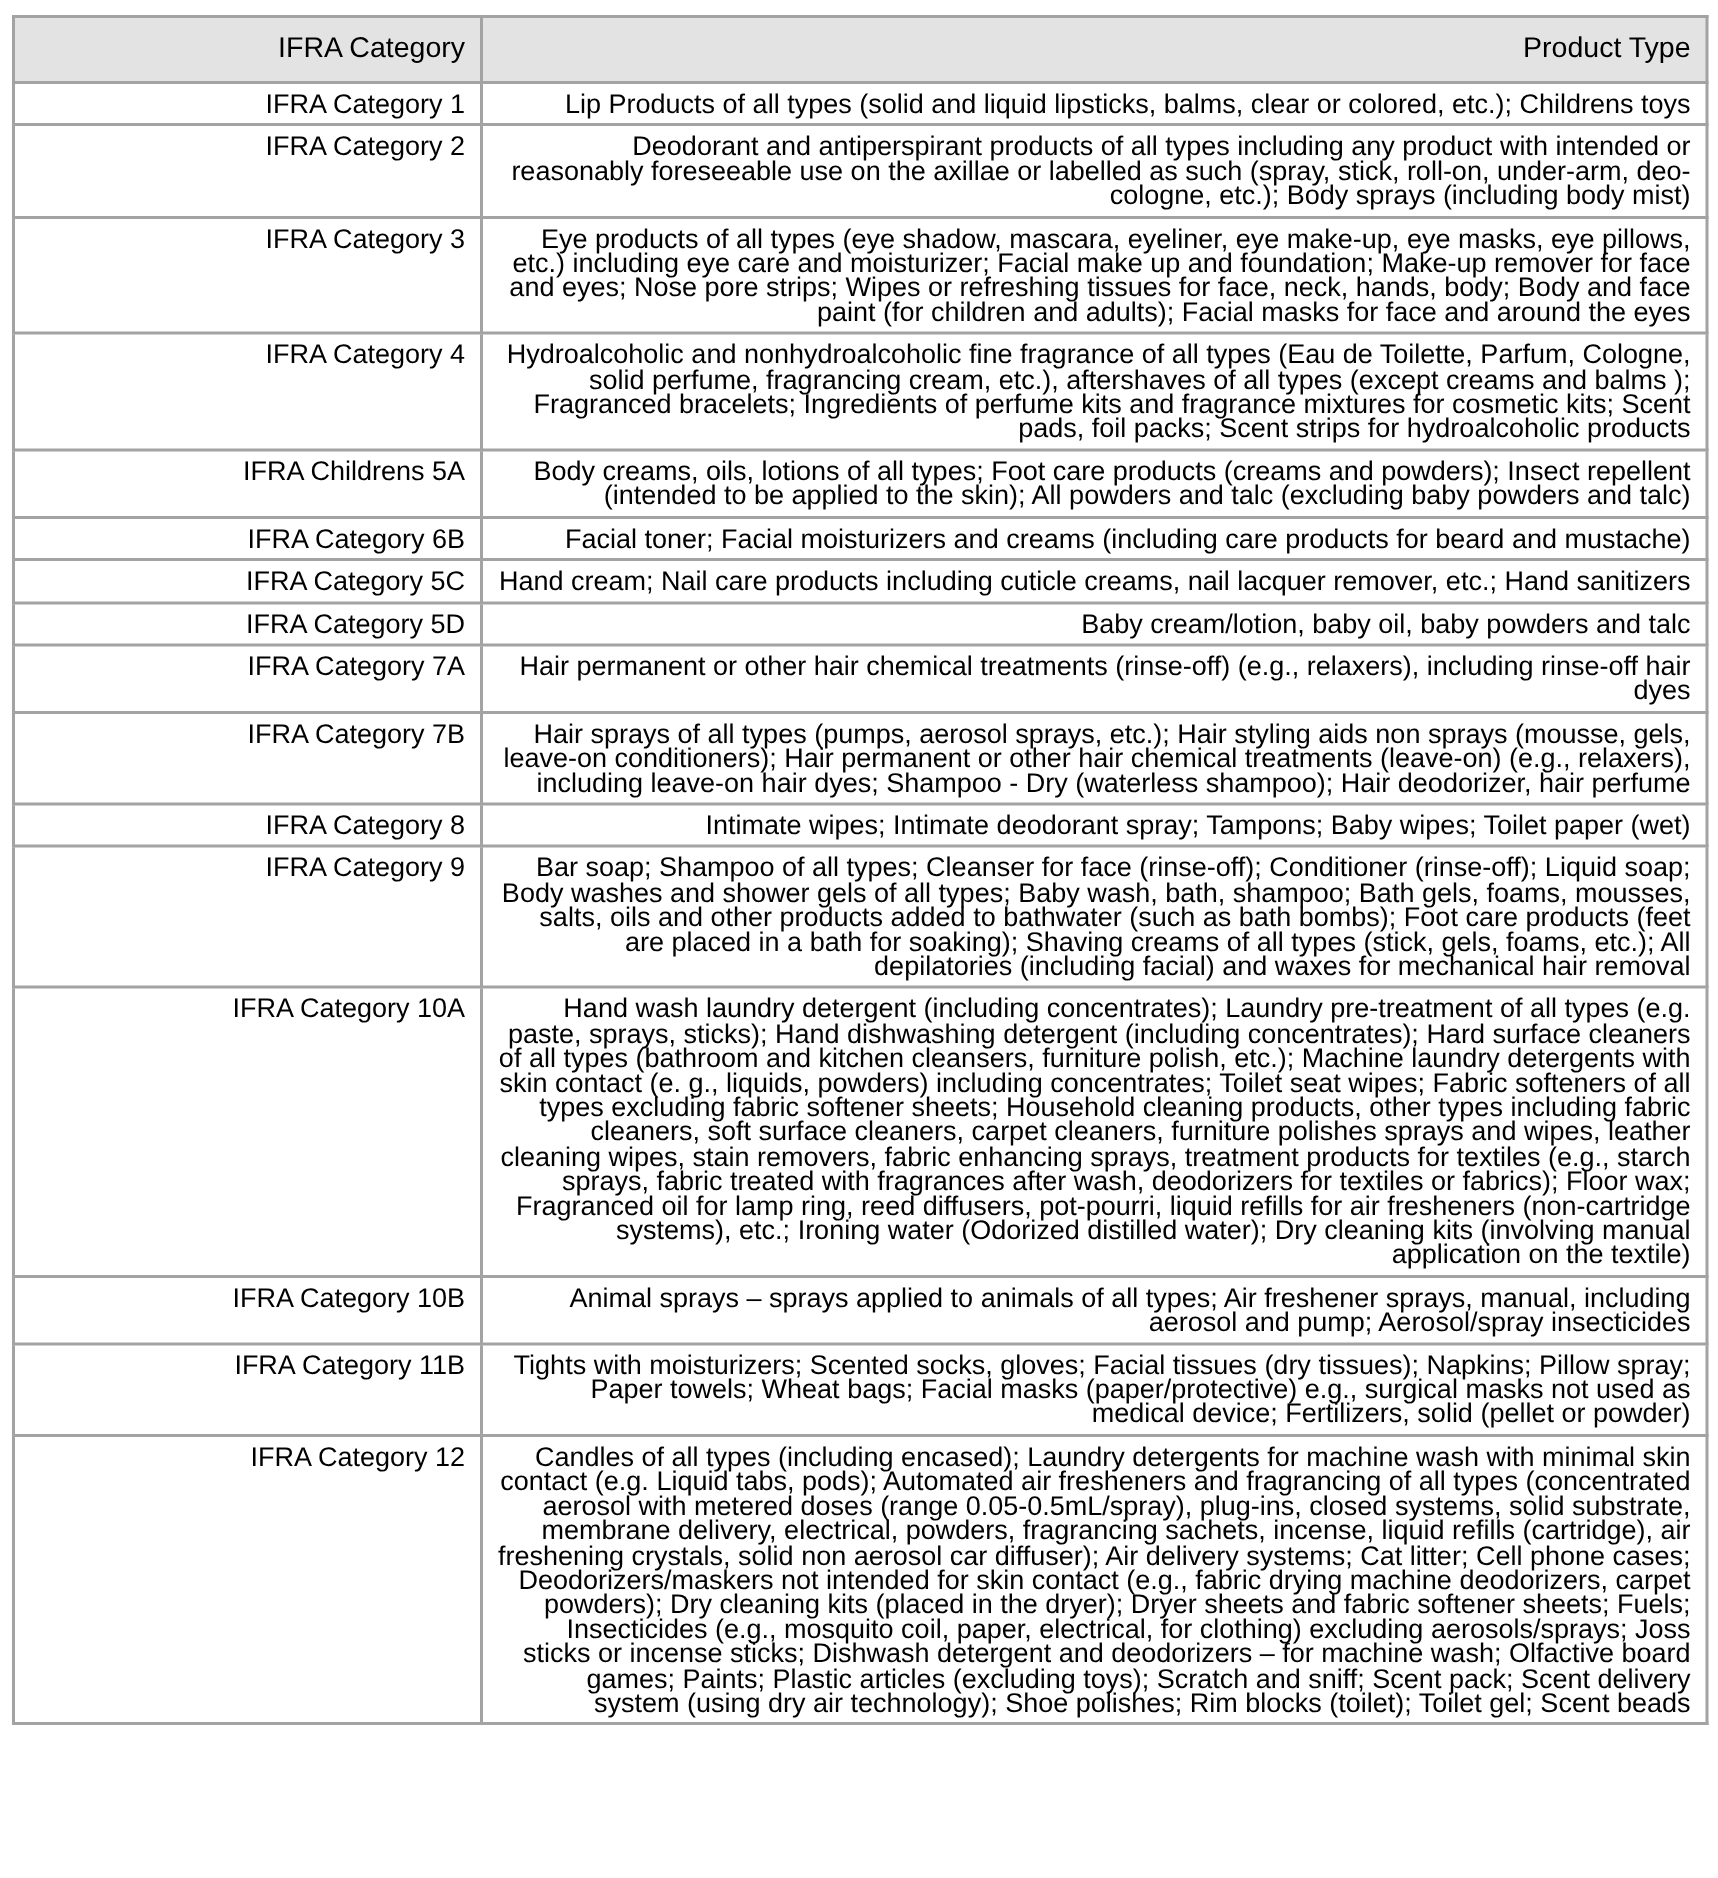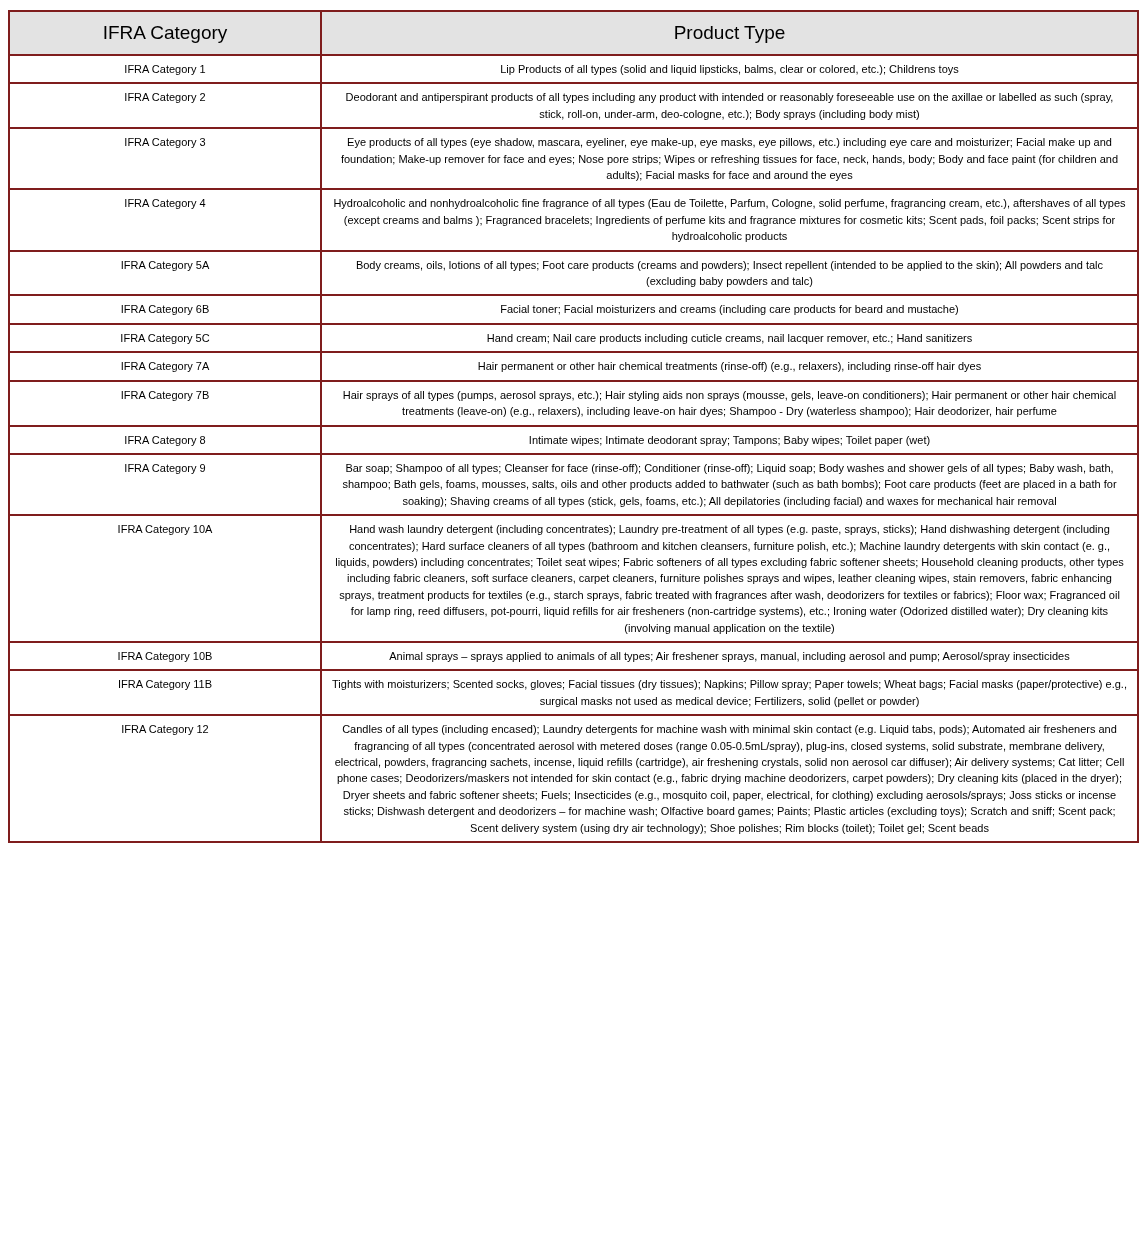--- a/index.html
+++ b/index.html
@@ -16,34 +16,34 @@
     background: #ffffff;
     padding: 10px 8px 6px 8px;
   }
   table.ifra-table {
     border-collapse: collapse;
     width: 1129px;
     table-layout: fixed;
   }
   .ifra-table th,
   .ifra-table td {
-    border: 2px solid #7f1d1d;
+    border: 2px solid #a3a3a3;
     vertical-align: top;
-    text-align: center;
+    text-align: right;
     word-wrap: break-word;
   }
   .ifra-table th {
     background: #e3e3e3;
     font-weight: normal;
     font-size: 19px;
     line-height: 22px;
     padding: 10px 10px;
   }
   .ifra-table td {
-    font-size: 11px;
+    font-size: 18px;
     line-height: 16.4px;
     padding: 5px 10px;
   }
   col.col-category { width: 312px; }
   col.col-product  { width: 817px; }
 </style>
 </head>
 <body>
 
 <div class="page">
@@ -69,30 +69,34 @@
         </tr>
         <tr>
           <td>IFRA Category 3</td>
           <td>Eye products of all types (eye shadow, mascara, eyeliner, eye make-up, eye masks, eye pillows, etc.) including eye care and moisturizer; Facial make up and foundation; Make-up remover for face and eyes; Nose pore strips; Wipes or refreshing tissues for face, neck, hands, body; Body and face paint (for children and adults); Facial masks for face and around the eyes</td>
         </tr>
         <tr>
           <td>IFRA Category 4</td>
           <td>Hydroalcoholic and nonhydroalcoholic fine fragrance of all types (Eau de Toilette, Parfum, Cologne, solid perfume, fragrancing cream, etc.), aftershaves of all types (except creams and balms ); Fragranced bracelets; Ingredients of perfume kits and fragrance mixtures for cosmetic kits; Scent pads, foil packs; Scent strips for hydroalcoholic products</td>
         </tr>
         <tr>
-          <td>IFRA Category 5A</td>
+          <td>IFRA Childrens 5A</td>
           <td>Body creams, oils, lotions of all types; Foot care products (creams and powders); Insect repellent (intended to be applied to the skin); All powders and talc (excluding baby powders and talc)</td>
         </tr>
         <tr>
           <td>IFRA Category 6B</td>
           <td>Facial toner; Facial moisturizers and creams (including care products for beard and mustache)</td>
         </tr>
         <tr>
           <td>IFRA Category 5C</td>
           <td>Hand cream; Nail care products including cuticle creams, nail lacquer remover, etc.; Hand sanitizers</td>
+        </tr>
+        <tr>
+          <td>IFRA Category 5D</td>
+          <td>Baby cream/lotion, baby oil, baby powders and talc</td>
         </tr>
         <tr>
           <td>IFRA Category 7A</td>
           <td>Hair permanent or other hair chemical treatments (rinse-off) (e.g., relaxers), including rinse-off hair dyes</td>
         </tr>
         <tr>
           <td>IFRA Category 7B</td>
           <td>Hair sprays of all types (pumps, aerosol sprays, etc.); Hair styling aids non sprays (mousse, gels, leave-on conditioners); Hair permanent or other hair chemical treatments (leave-on) (e.g., relaxers), including leave-on hair dyes; Shampoo - Dry (waterless shampoo); Hair deodorizer, hair perfume</td>
         </tr>
         <tr>

